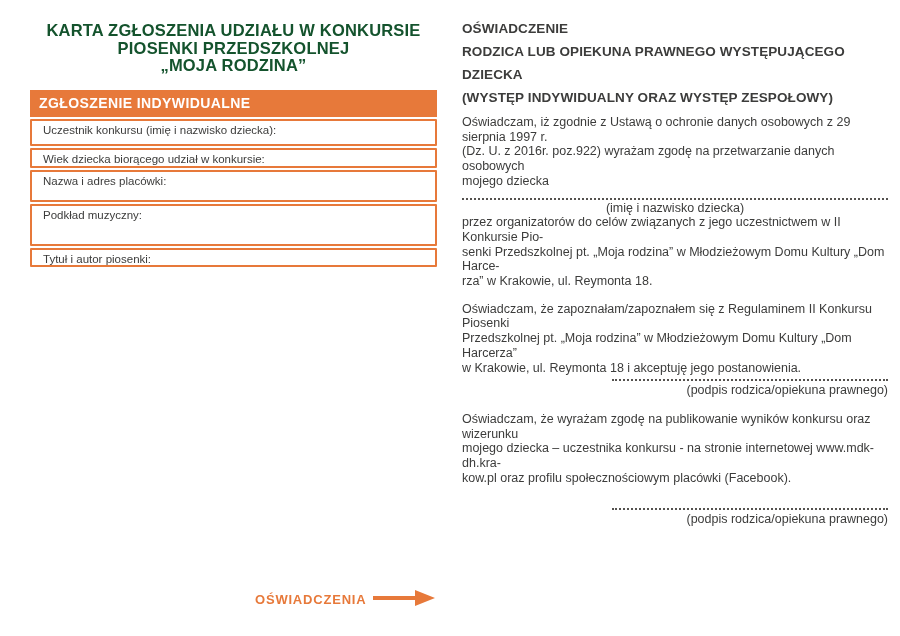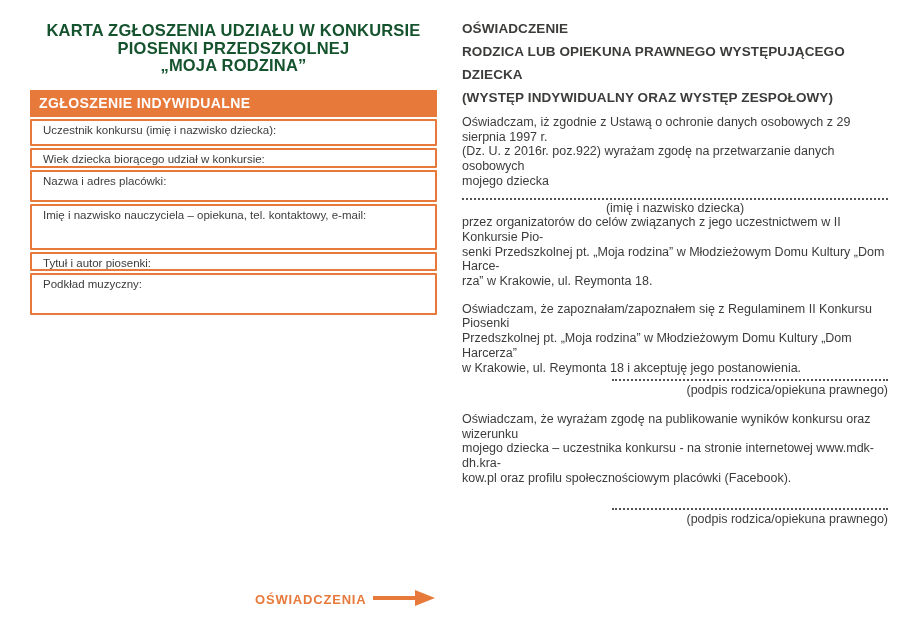--- a/index.html
+++ b/index.html
@@ -131,32 +131,28 @@
       <div class="field-row row-h20">
         <span class="field-label">Wiek dziecka biorącego udział w konkursie:</span>
         <span class="field-value"></span>
       </div>
 
       <div class="field-row row-h32">
         <span class="field-label">Nazwa i adres placówki:</span>
         <span class="field-value"></span>
       </div>
 
-      <div class="field-row row-h46">
-        <span class="field-label">Imię i nazwisko nauczyciela – opiekuna, tel. kontaktowy, e-mail:</span>
+
+      <div class="field-row row-h42">
+        <span class="field-label">Podkład muzyczny:</span>
         <span class="field-value"></span>
       </div>
 
       <div class="field-row row-h19">
         <span class="field-label">Tytuł i autor piosenki:</span>
-        <span class="field-value"></span>
-      </div>
-
-      <div class="field-row row-h42">
-        <span class="field-label">Podkład muzyczny:</span>
         <span class="field-value"></span>
       </div>
     </div>
   </div>
 
   <div class="right-col">
     <div class="decl-heading">OŚWIADCZENIE
 RODZICA LUB OPIEKUNA PRAWNEGO WYSTĘPUJĄCEGO DZIECKA
 (WYSTĘP INDYWIDUALNY ORAZ WYSTĘP ZESPOŁOWY)</div>
 

